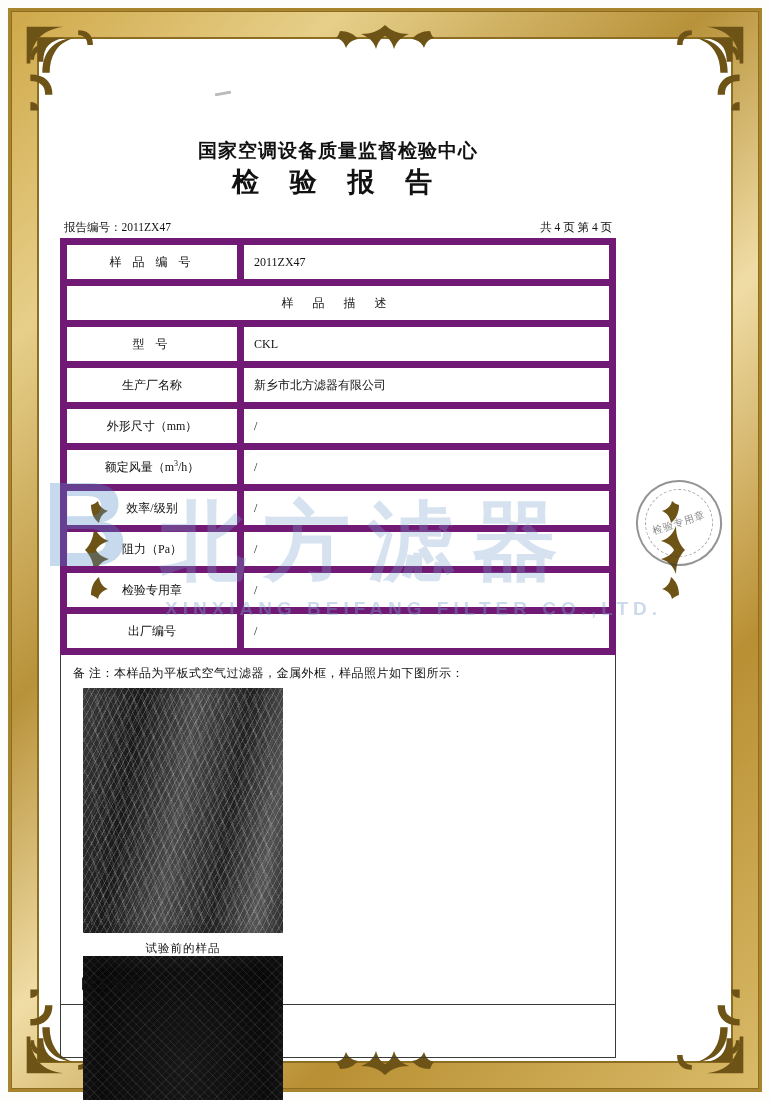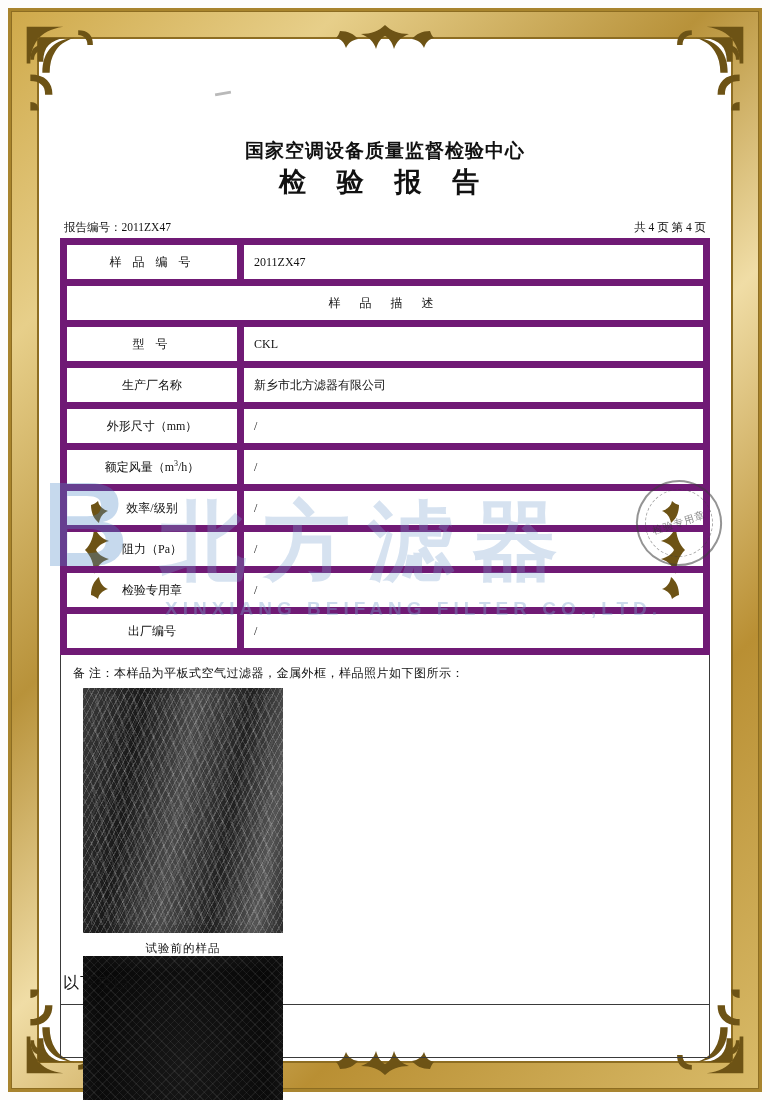--- a/index.html
+++ b/index.html
@@ -44,21 +44,21 @@
     position:absolute;color:#6d5315;
   }
   .edge-top{left:50%;top:12px;transform:translateX(-50%);width:150px;height:30px;}
   .edge-bottom{left:50%;bottom:12px;transform:translateX(-50%) scaleY(-1);width:150px;height:30px;}
   .edge-left{left:12px;top:50%;transform:translateY(-50%) rotate(-90deg);width:150px;height:30px;}
   .edge-right{right:12px;top:50%;transform:translateY(-50%) rotate(90deg);width:150px;height:30px;}
   .edge-orn svg{width:100%;height:100%;display:block;}
 
   
   .content{
-    position:absolute;left:60px;top:60px;width:650px;height:980px;
+    position:absolute;left:60px;top:60px;width:556px;height:980px;
   }
   .title-main{
     text-align:center;
     font-size:19px;
     font-weight:bold;
     letter-spacing:1px;
     color:#111;
     margin-top:78px;
     font-family:"Liberation Serif",serif;
   }
@@ -153,22 +153,22 @@
       radial-gradient(ellipse at 50% 45%, #171717 0%, #090909 70%, #000 100%);
   }
   .photo.right:after{
     content:"";position:absolute;left:0;top:0;right:0;bottom:0;
     box-shadow:inset 0 0 18px 6px rgba(255,255,255,0.06);
   }
   .photo-cap{
     font-size:11.5px;color:#111;margin-top:8px;letter-spacing:1px;
   }
   .tail-note{
-    position:absolute;left:2px;bottom:10px;
-    font-size:16px;color:#111;letter-spacing:1px;
+    position:absolute;left:20px;bottom:10px;
+    font-size:14px;color:#111;letter-spacing:1px;font-weight:bold;
   }
   .blank-box{
     border:1px solid #3a3a3a;
     border-top:none;
     height:52px;
   }
 
   
   .watermark{
     position:absolute;left:0;top:450px;width:770px;height:210px;

